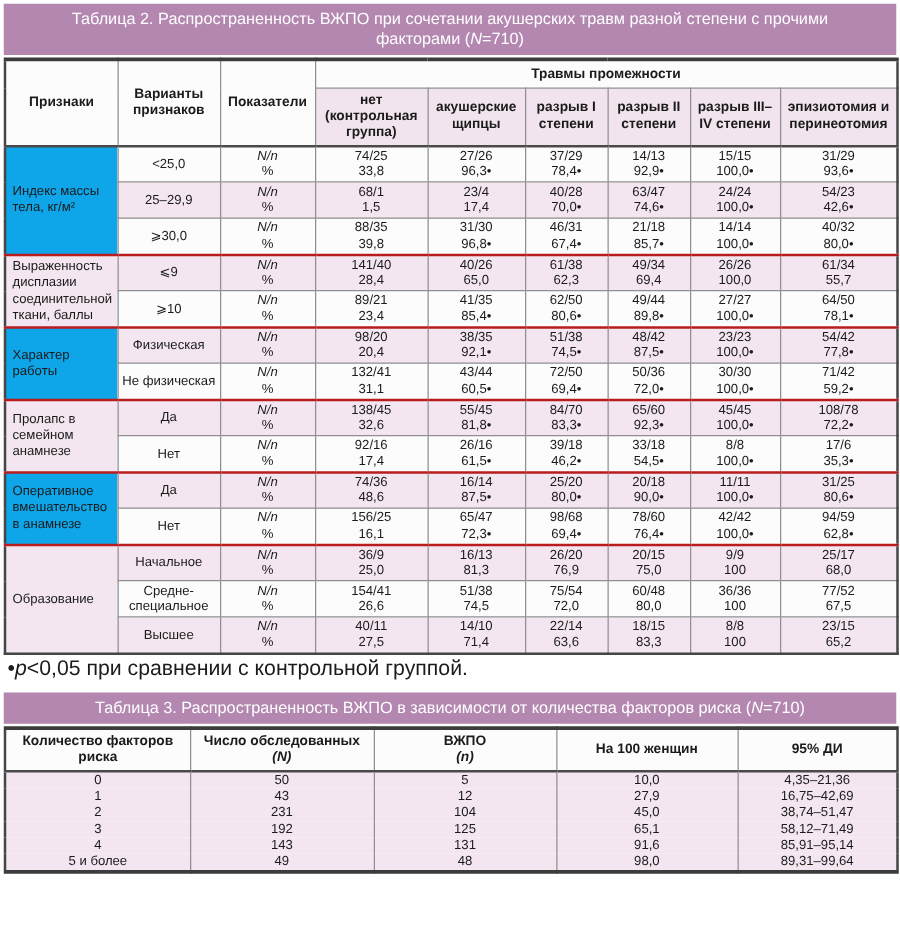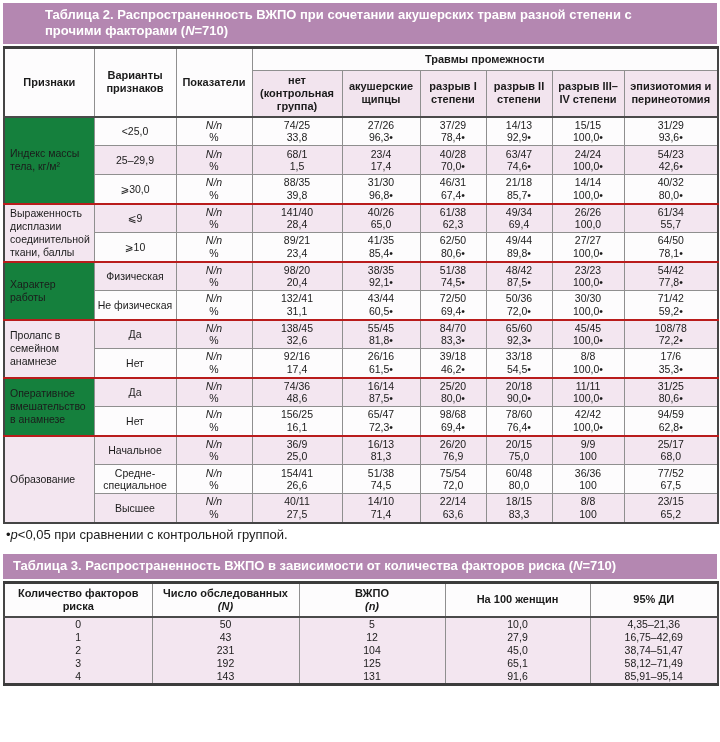--- a/index.html
+++ b/index.html
@@ -6,21 +6,21 @@
   html,body { margin:0; padding:0; }
   body {
     width:720px; height:742px; background:#ffffff;
     font-family:"Liberation Sans", sans-serif; color:#1b1b1b;
     -webkit-font-smoothing: antialiased;
   }
   .page { padding:3px 3px 0 3px; }
 
   
   .titlebar {
-    background:#b487b1; color:#ffffff; font-weight:bold; 
+    background:#b487b1; color:#ffffff; font-weight:normal; text-align:center;
     font-size:13px; line-height:16px; padding:4px 42px 5px;
     margin-bottom:2px;
   }
   .titlebar i { font-style:italic; }
   .t3 .titlebar { padding:4px 10px 5px; }
 
   
   table { border-collapse:collapse; table-layout:fixed; width:714px; }
   .tbl2 { border:2px solid #454545; border-top:3px solid #3c3c3c; font-size:10.5px; }
   .tbl2 th, .tbl2 td {
@@ -28,27 +28,27 @@
     padding:1px 2px; line-height:12.5px;
   }
   .tbl2 thead th { font-weight:bold; font-size:11px; line-height:13px; background:#fdfcfd; }
   .tbl2 thead th.rspan { border-bottom:2px solid #4a4a4a; }
   .tbl2 thead tr.subhead th { background:#f2e4ee; border-bottom:2px solid #4a4a4a; height:46px; }
   .tbl2 thead tr.spanrow th.spanhead { height:23px;margin-top:44px; }
   .tbl2 tbody td { height:29px; }
   .tbl2 tr.white > td { background:#fdfcfd; }
   .tbl2 tr.pink  > td { background:#f3e6f0; }
   .tbl2 td.lab { text-align:left; padding-left:5px; line-height:13px; }
-  .tbl2 td.lab.gwhite { background:#15803d; }
+  .tbl2 td.lab.gwhite { background:#0ea5e9; }
   .tbl2 td.lab.gpink  { background:#f3e6f0; }
   .tbl2 tr.gstart > td { border-top:2px solid #b91c1c; }
   .it { font-style:italic; }
 
   
-  .footnotes { padding:4px 3px 0 3px; font-size:13px; line-height:13.5px; }
+  .footnotes { padding:4px 3px 0 3px; font-size:17px; line-height:13.5px; }
   .fn i { font-style:italic; }
 
   
   .t3 { margin-top:13px; }
   .tbl3 { border:2px solid #454545; border-top:3px solid #3c3c3c; font-size:10.5px; }
   .tbl3 thead th {
     border:1px solid #8f8f8f; border-bottom:2px solid #4a4a4a;
     background:#fdfcfd; font-weight:bold; font-size:11px; line-height:13px;
     height:34px; vertical-align:middle; padding:1px 2px;
   }
@@ -610,17 +610,24 @@
             <td>65,1</td>
             <td>58,12–71,49</td>
           </tr>
           <tr>
             <td>4</td>
             <td>143</td>
             <td>131</td>
             <td>91,6</td>
             <td>85,91–95,14</td>
           </tr>
+          <tr>
+            <td>5 и более</td>
+            <td>49</td>
+            <td>48</td>
+            <td>98,0</td>
+            <td>89,31–99,64</td>
+          </tr>
         </tbody>
     </table>
   </div>
 
 </div>
 
 </body></html>

